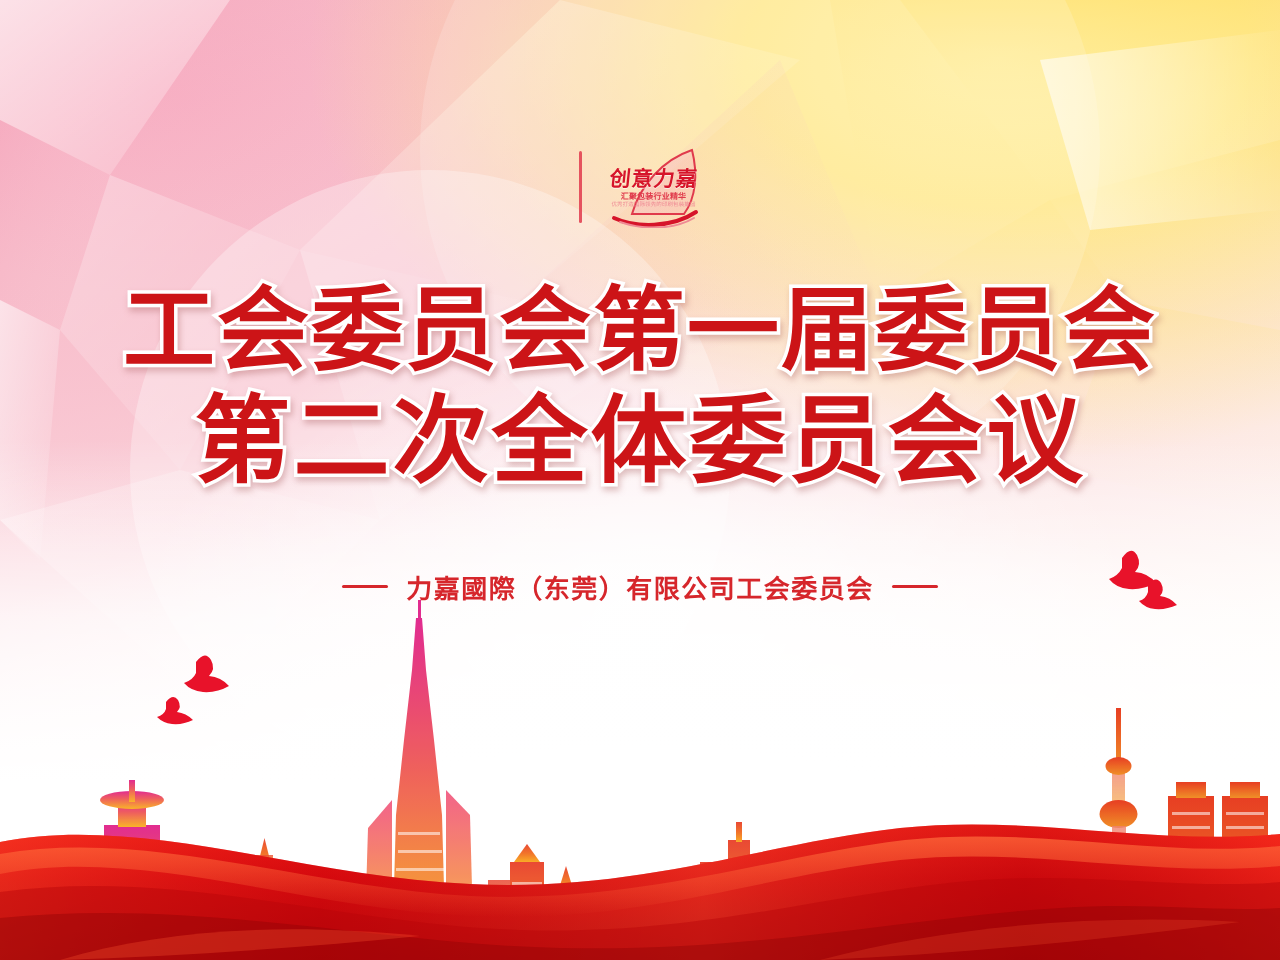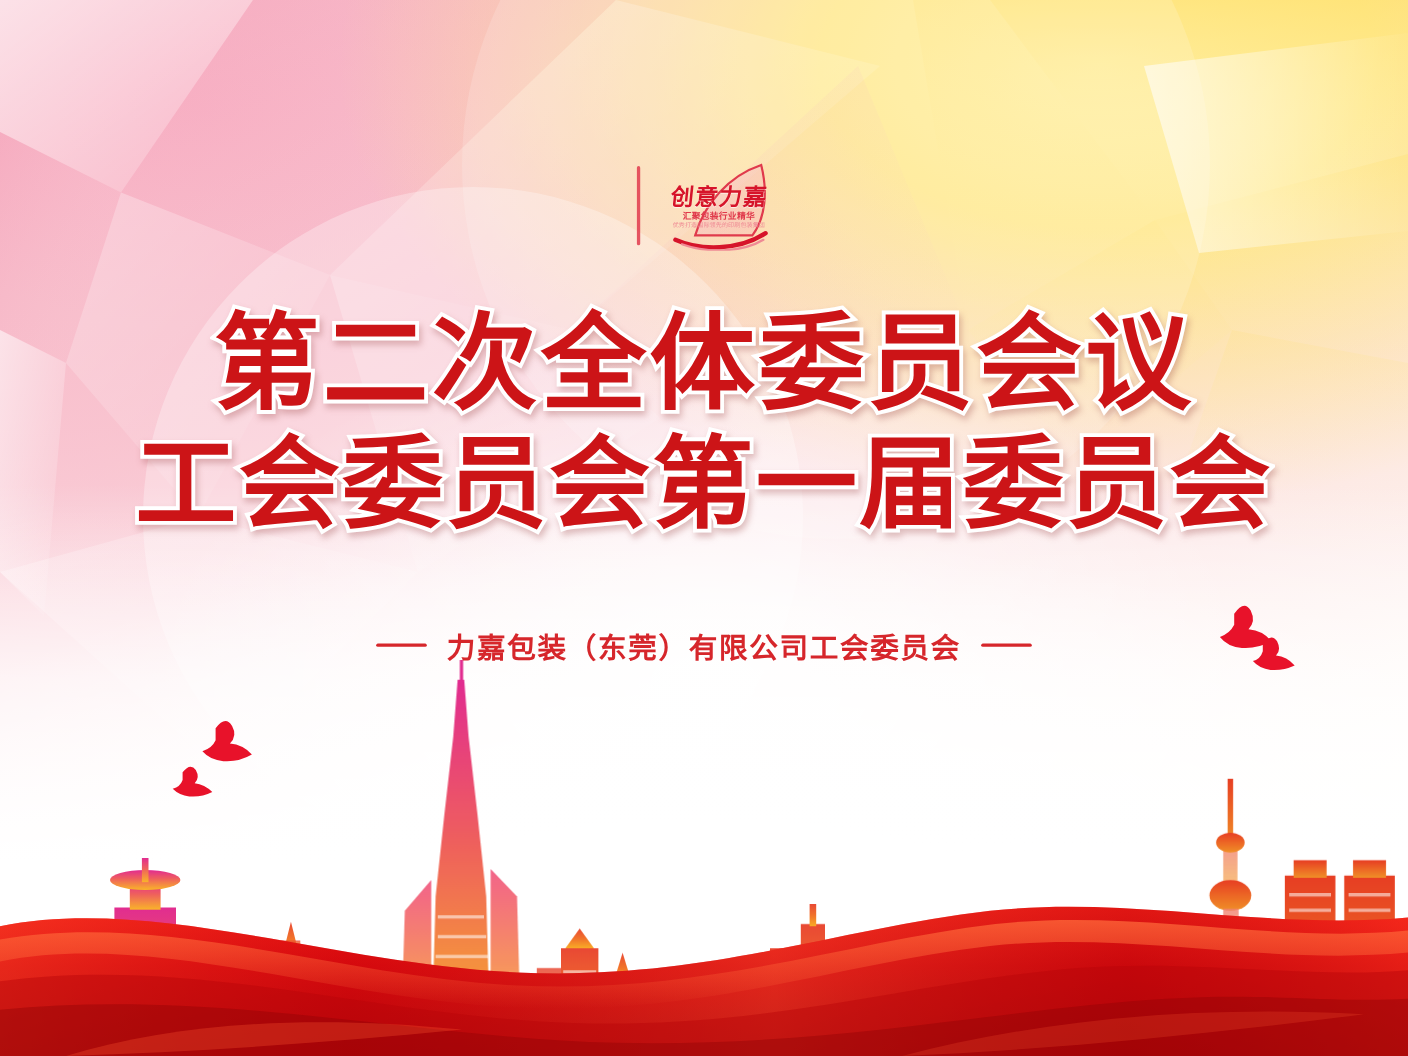--- a/index.html
+++ b/index.html
@@ -397,23 +397,23 @@
         <path d="M8 72 C 30 82, 66 82, 90 66" fill="none" stroke="#d6142a" stroke-width="4" stroke-linecap="round"></path>
         <path d="M14 76 C 36 84, 68 84, 88 72" fill="none" stroke="#ef8a94" stroke-width="2" stroke-linecap="round"></path>
       </svg>
       <div class="cy-main">创意力嘉</div>
       <div class="cy-sub1">汇聚包装行业精华</div>
       <div class="cy-sub2">优秀打造国际领先的印刷包装集团</div>
     </div>
   </div>
 
   <div class="title-block">
+    <div class="title-line l1">工会委员会第一届委员会</div>
     <div class="title-line l2">第二次全体委员会议</div>
-    <div class="title-line l1">工会委员会第一届委员会</div>
   </div>
 
   <div class="subtitle-row">
     <span class="sub-dash"></span>
-    <span class="subtitle-text">力嘉包装（东莞）有限公司工会委员会</span>
+    <span class="subtitle-text">力嘉國際（东莞）有限公司工会委员会</span>
     <span class="sub-dash"></span>
   </div>
 
 </div>
 
 </body></html>

